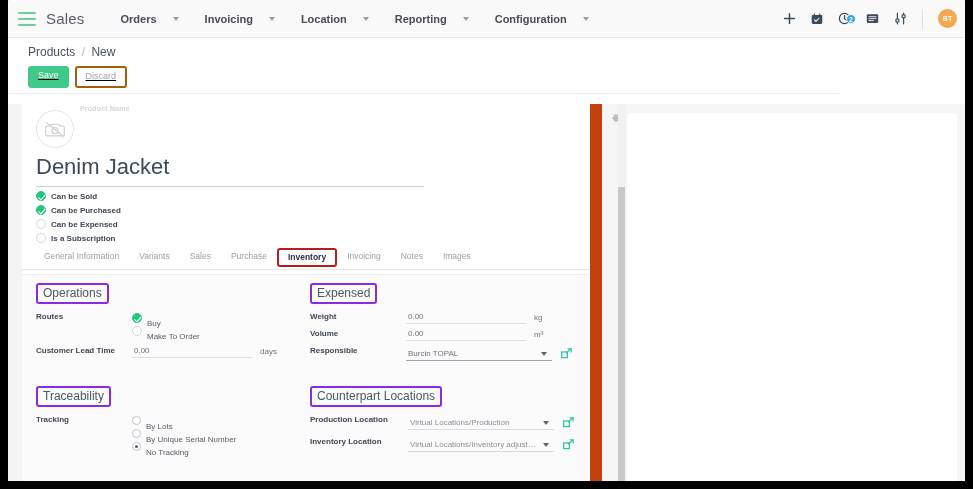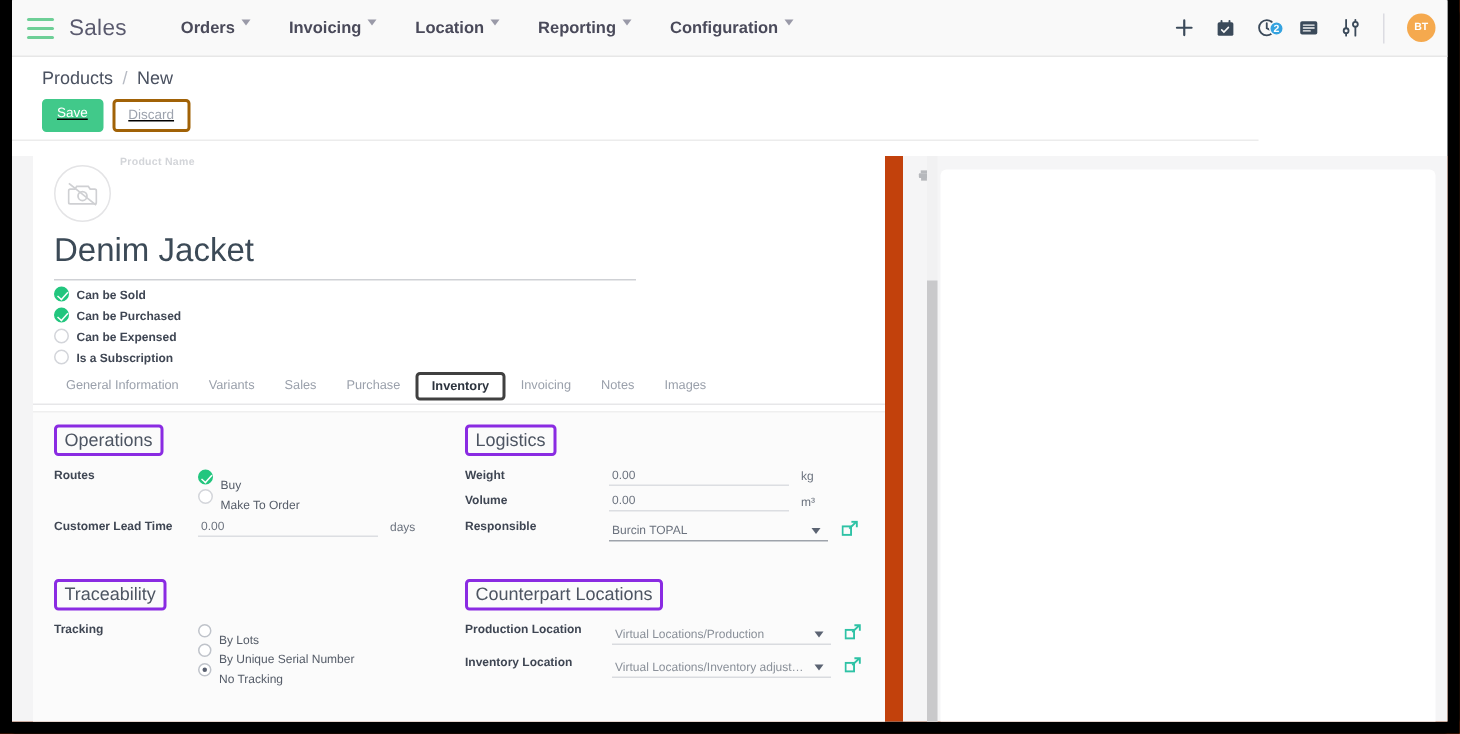--- a/index.html
+++ b/index.html
@@ -37,21 +37,21 @@
     cursor: pointer;
   }
   .burger i { display: block; height: 2px; background: #6ecf97; border-radius: 1px; }
   .brand {
     font-size: 15px; color: #5a5a6e; letter-spacing: .2px;
     margin-right: 36px;
   }
   .menus { display: flex; align-items: center; gap: 26px; }
   .menu-item {
     font-size: 11px; font-weight: bold; color: #4a4a5a;
-    display: flex; align-items: flex-start; gap: 4px; cursor: pointer;
+    display: flex; align-items: center; gap: 16px; cursor: pointer;
   }
   .caret {
     width: 0; height: 0;
     border-left: 3px solid transparent; border-right: 3px solid transparent;
     border-top: 4px solid #9a9aa8;
   }
   .nav-right {
     margin-left: auto; display: flex; align-items: center; gap: 15px;
     padding-right: 8px;
   }
@@ -159,21 +159,21 @@
     border-bottom: 1px solid #e7e7e9;
     display: flex; align-items: flex-start; padding-left: 12px;
   }
   .tab {
     font-size: 8.5px; color: #9aa0ab;
     padding: 3px 10px 5px 10px; cursor: pointer;
     white-space: nowrap;
   }
   .tab.active {
     color: #2c333d; font-weight: bold;
-    border: 2px solid #404040; border-radius: 3px;
+    border: 2px solid #b91c1c; border-radius: 3px;
     padding: 2px 9px 3px 9px; margin-bottom: 2px;
     background: #fff;
   }
 
   
   .tab-content {
     position: absolute; left: 0; top: 170px;
     width: 568px; height: 217px;
     background: #fbfbfb;
     border-top: 1px solid #efefef;
@@ -445,21 +445,21 @@
                 <div class="radio-row">
                   <span class="rb on"></span>
                   <span class="radio-label">No Tracking</span>
                 </div>
               </div>
             </div>
           </div>
 
           <div class="col-right">
 
-            <div class="group-title">Logistics</div>
+            <div class="group-title">Expensed</div>
 
             <div class="field">
               <div class="f-label">Weight</div>
               <div class="f-val" style="display:flex;align-items:center;">
                 <span class="num-input">0.00</span>
                 <span class="unit">kg</span>
               </div>
             </div>
 
             <div class="field">

